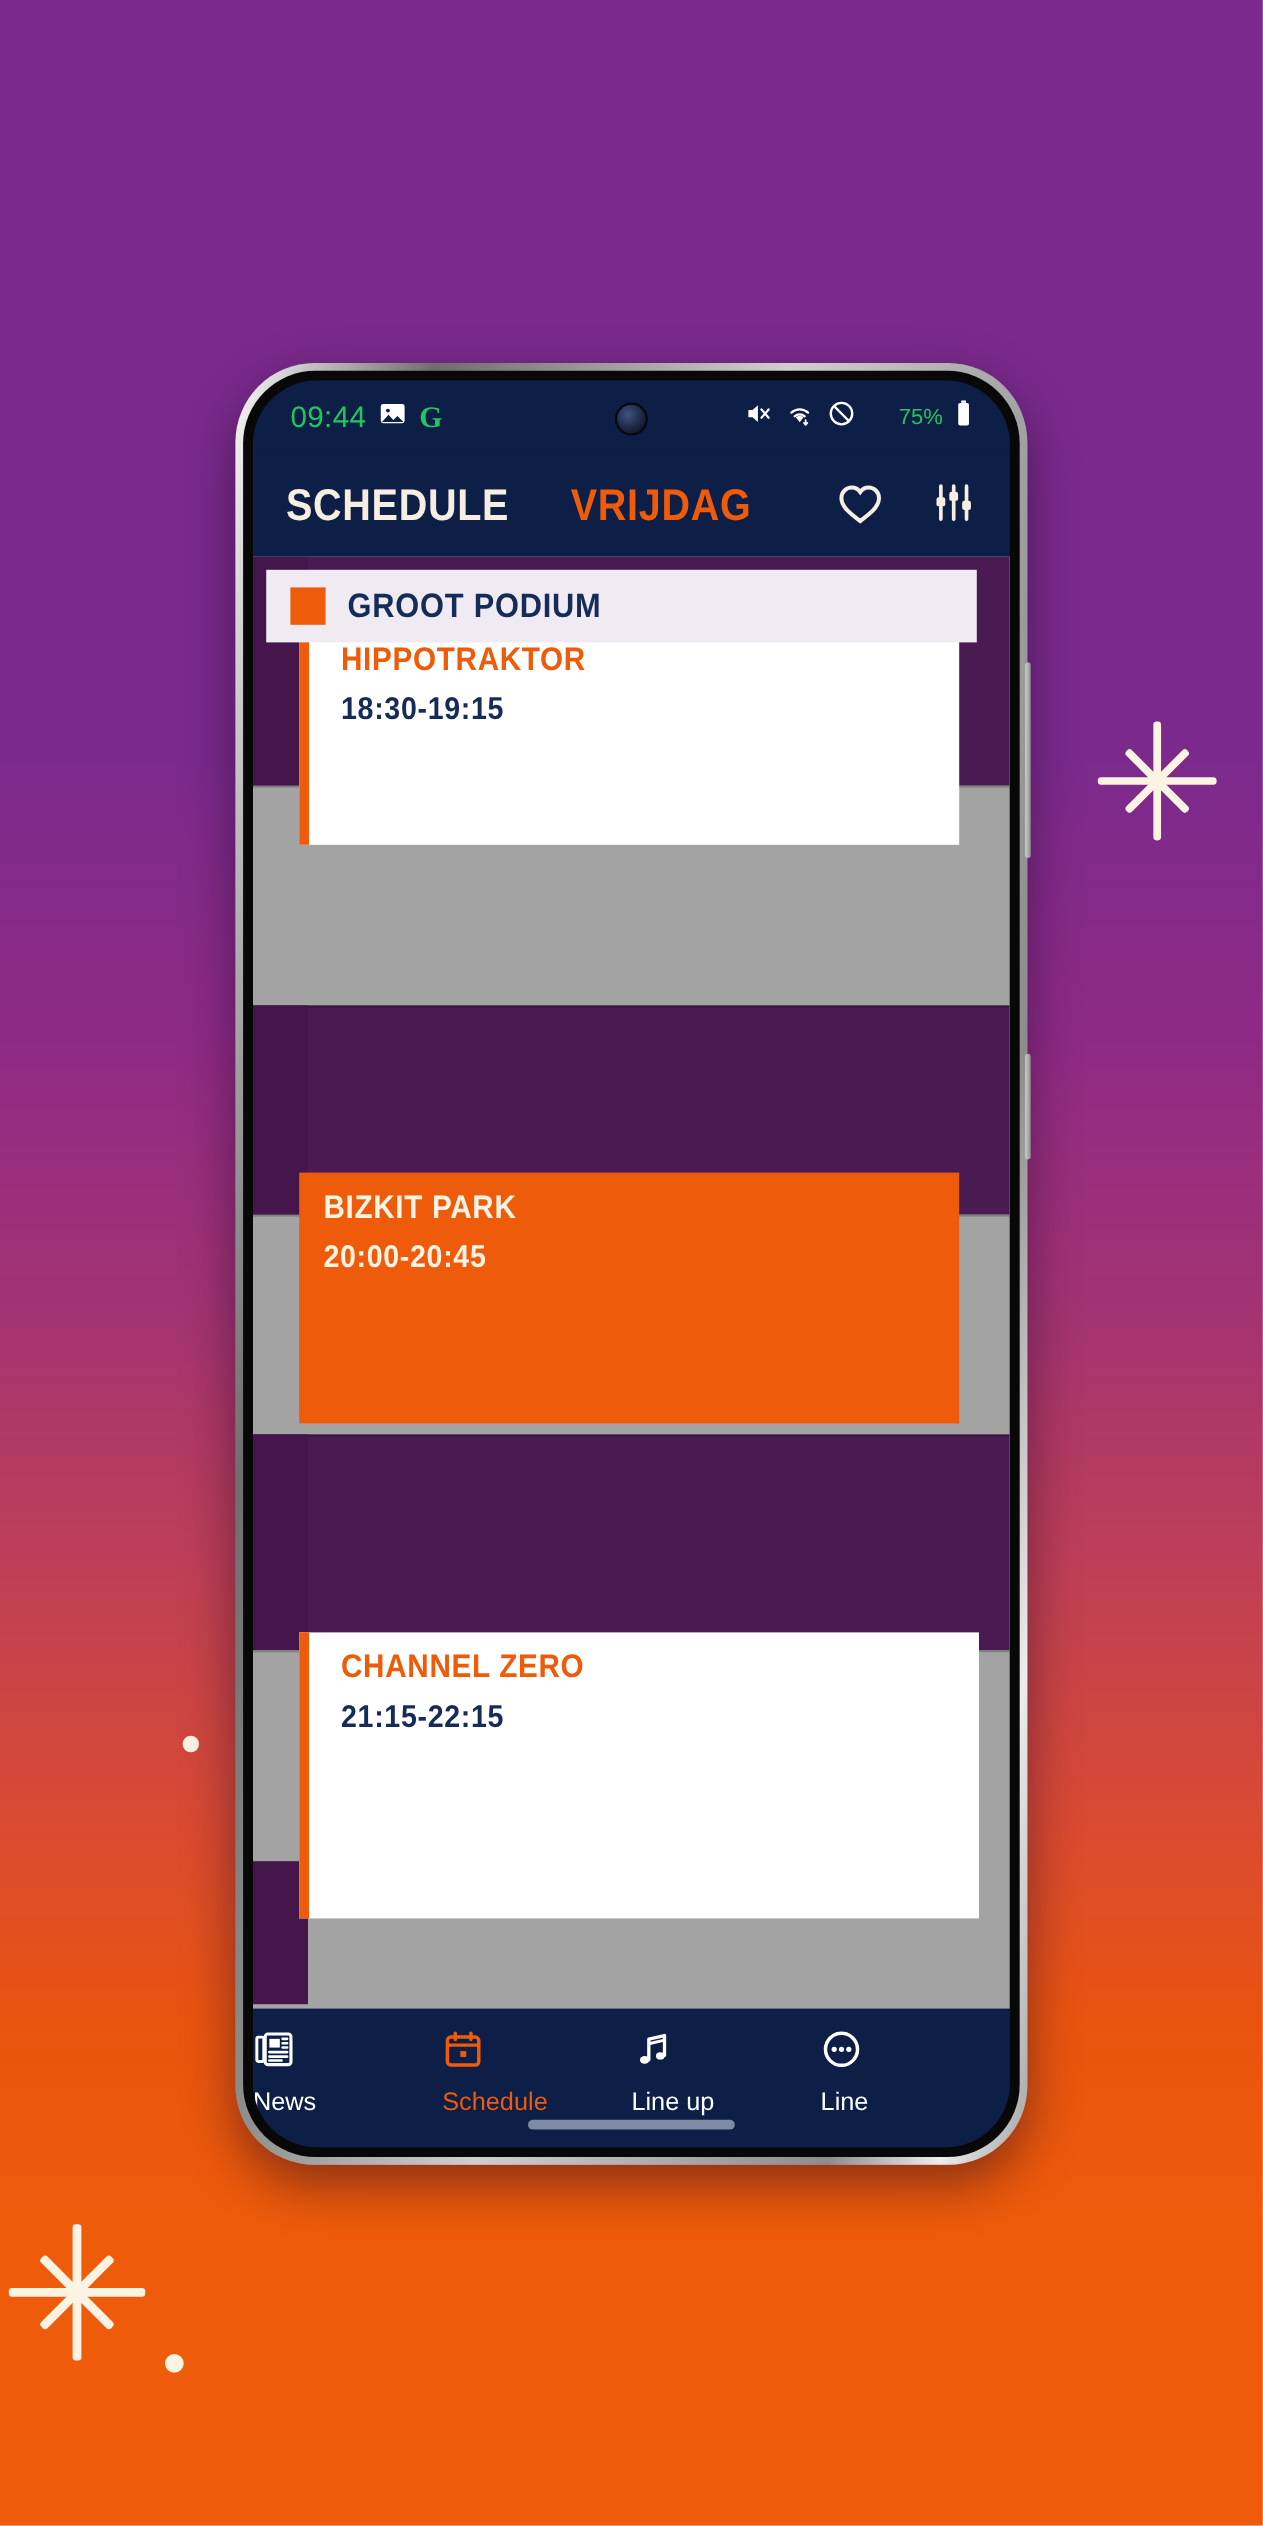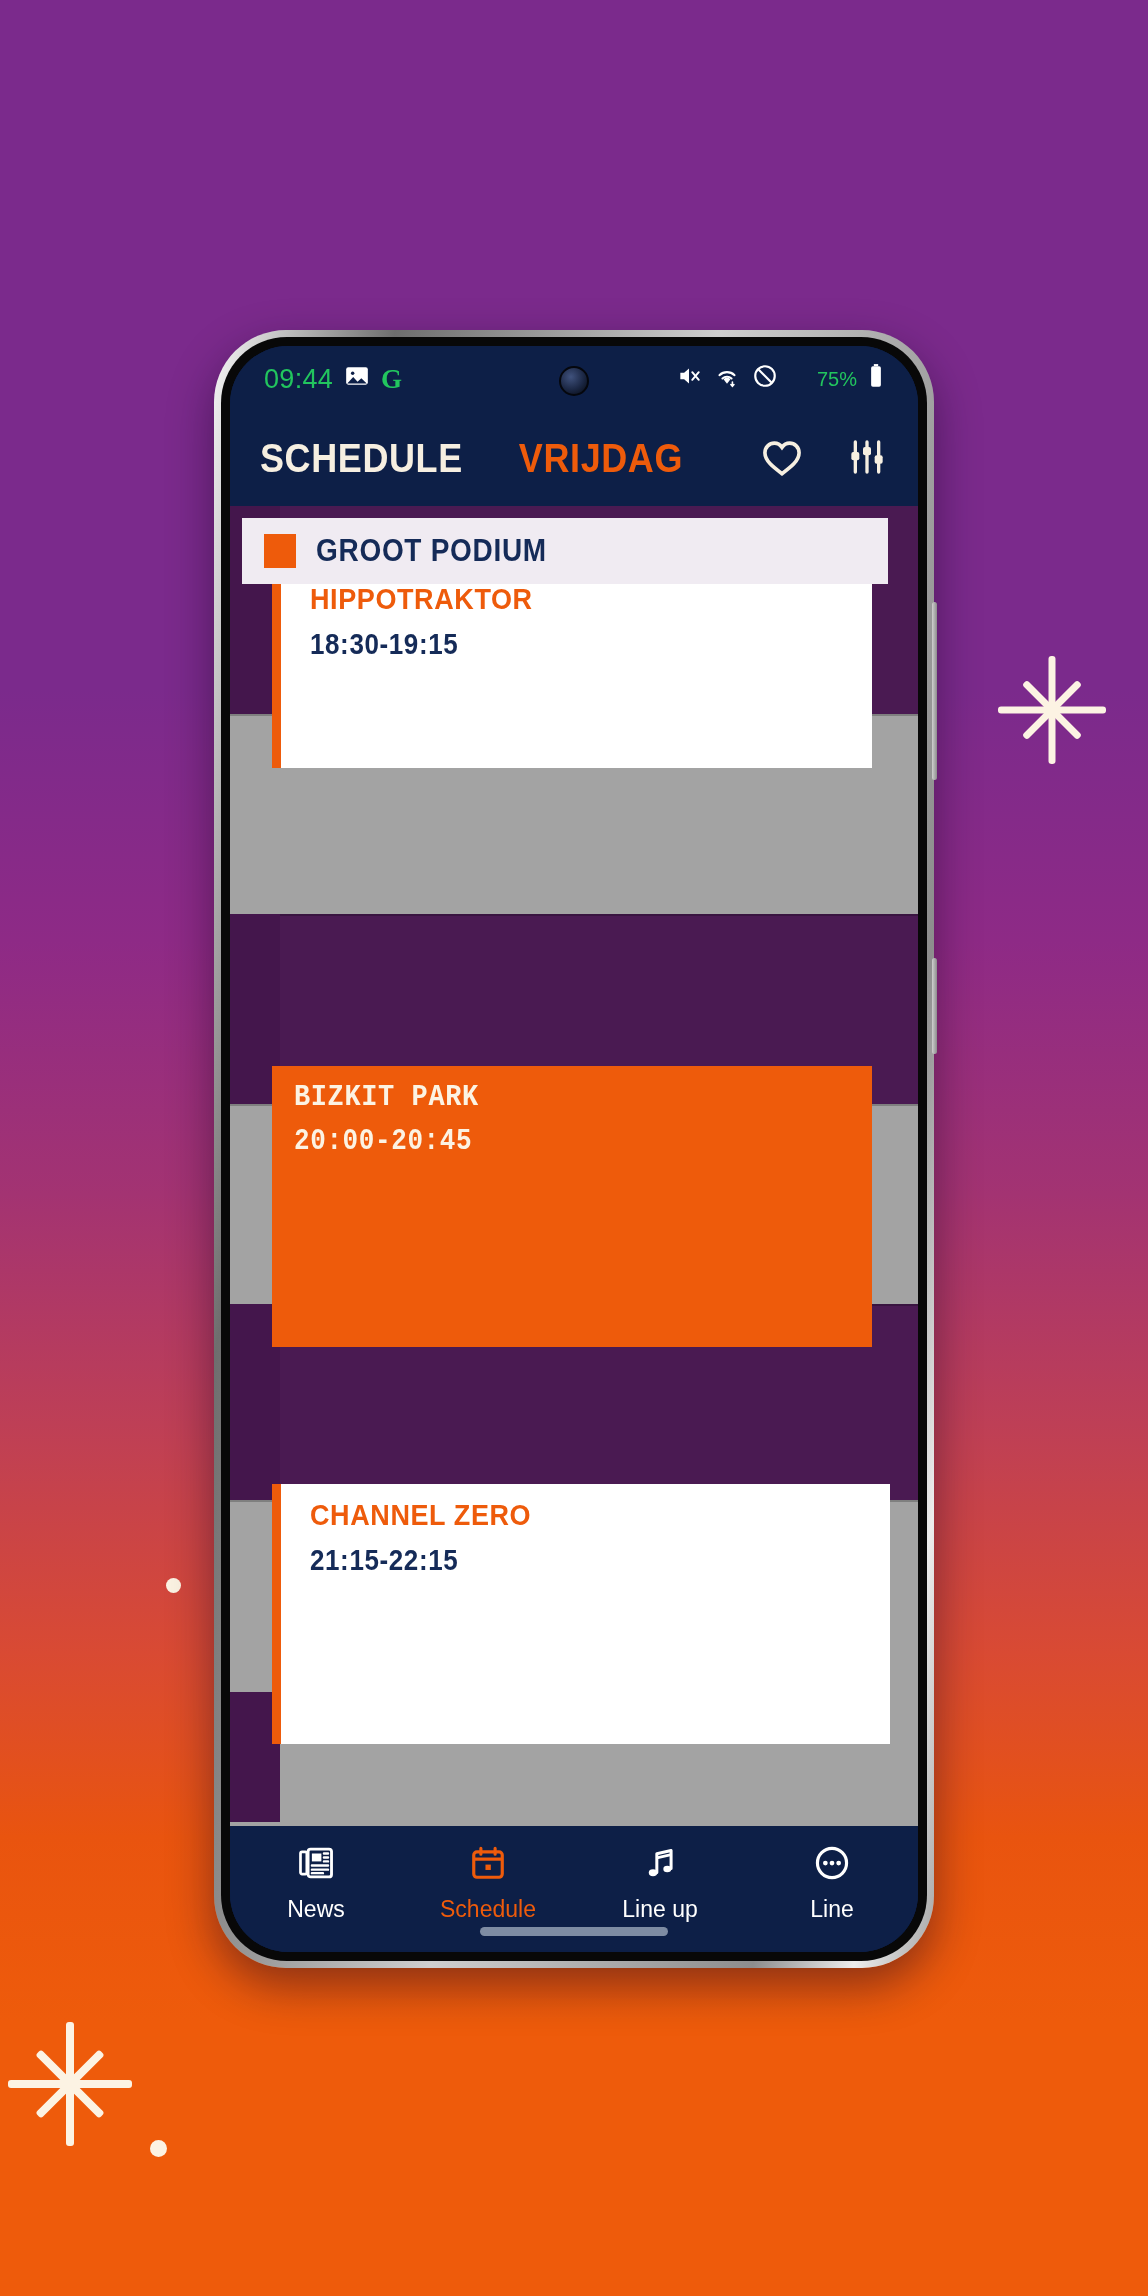--- a/index.html
+++ b/index.html
@@ -115,21 +115,21 @@
   .ev.light .tm { color:#152B58; }
   .ev.solid .nm, .ev.solid .tm { color:#FCF3E3; }
 
   
   .navbar {
     flex:0 0 126px; background:#0D1F47;
     display:flex; align-items:flex-start; padding-top:18px;
   }
   .nav-item {
     flex:1; display:flex; flex-direction:column;
-    align-items:center; gap:10px; color:#FFFFFF;
+    gap:10px; color:#FFFFFF;
   }
   .nav-item.active { color:#EE5B0B; }
   .nav-item .lbl { font-size:23px; }
   .homebar {
     position:absolute; left:50%; bottom:16px; transform:translateX(-50%);
     width:188px; height:9px; border-radius:5px; background:#7E8CA3;
   }
 </style>
 </head>
 <body>
@@ -258,21 +258,21 @@
           <span class="nm">GROOT PODIUM</span>
         </div>
 
         <div class="ev light" style="left:42px; top:62px; width:600px; height:200px;">
           <div class="body">
             <div class="nm">HIPPOTRAKTOR</div>
             <div class="tm">18:30-19:15</div>
           </div>
         </div>
 
-        <div class="ev solid" style="left:42px; top:560px; width:600px; height:281px;font-family:Liberation Mono, monospace;">
+        <div class="ev solid" style="left:42px; top:560px; width:600px; height:228px;">
           <div class="body">
             <div class="nm">BIZKIT PARK</div>
             <div class="tm">20:00-20:45</div>
           </div>
         </div>
 
         <div class="ev light" style="left:42px; top:978px; width:618px; height:260px;">
           <div class="body">
             <div class="nm">CHANNEL ZERO</div>
             <div class="tm">21:15-22:15</div>

